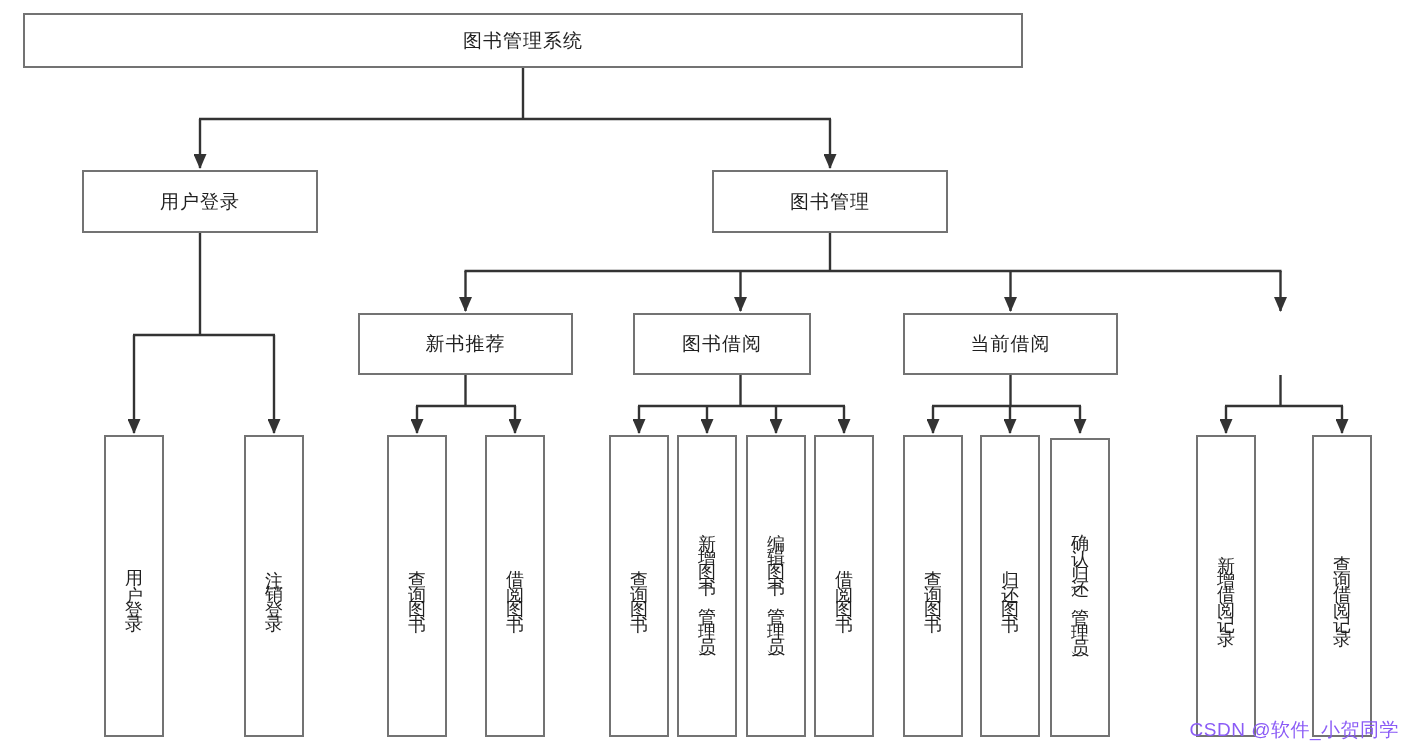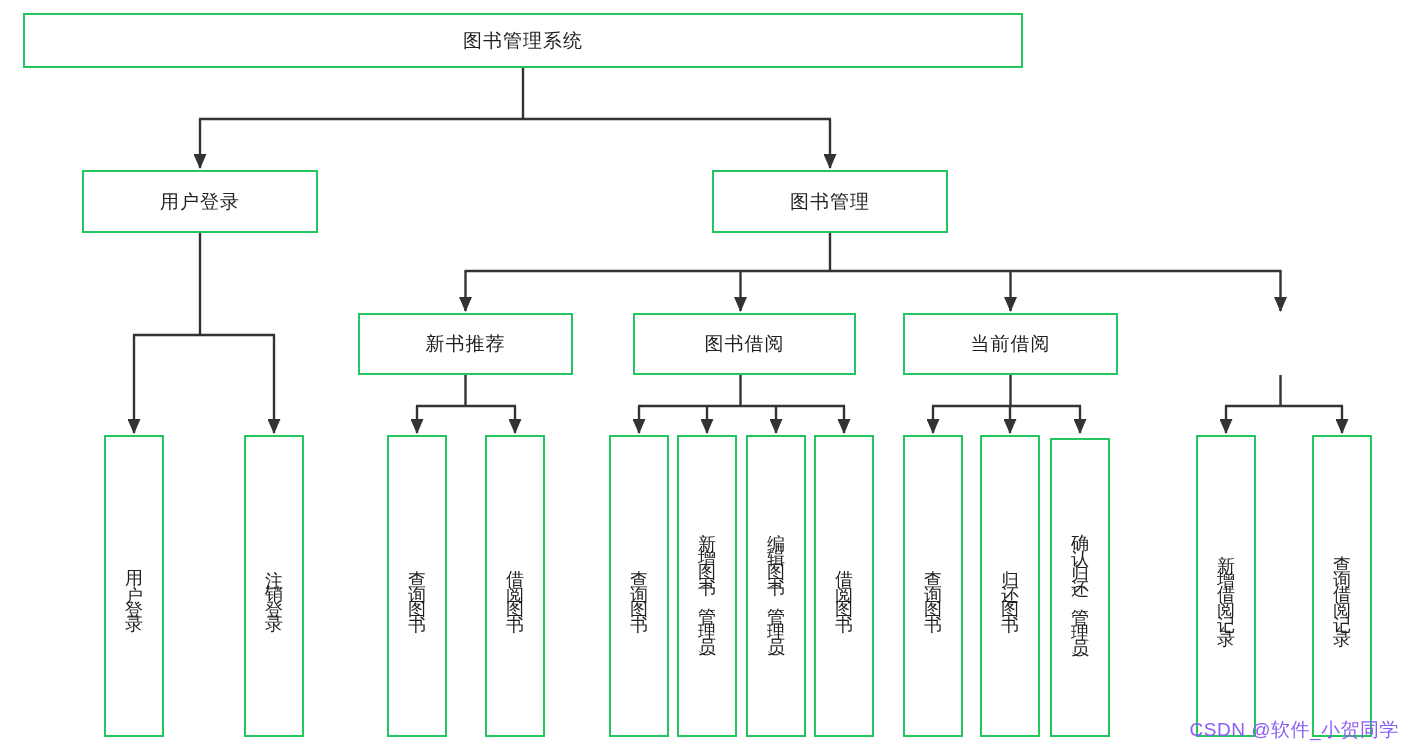--- a/index.html
+++ b/index.html
@@ -7,21 +7,21 @@
     position:relative;
     width:1405px;height:747px;
     background:#ffffff;
     font-family:"Liberation Sans","DejaVu Sans",sans-serif;
     overflow:hidden;
   }
   .connectors{position:absolute;left:0;top:0;width:1405px;height:747px;}
   .node{
     position:absolute;
     box-sizing:border-box;
-    border:2px solid #22c55e;
+    border:2px solid #737373;
     background:#ffffff;
     display:flex;
     align-items:center;
     justify-content:center;
     color:#1f1f1f;
   }
   .node-h{font-size:19px;letter-spacing:1px;}
   .node-leaf{font-size:18px;}
   .vtext{
     writing-mode:vertical-rl;
@@ -102,21 +102,21 @@
   <div class="node node-h" style="left:82px;top:170px;width:236px;height:63px;">
     <span>用户登录</span>
   </div>
   <div class="node node-h" style="left:358px;top:313px;width:215px;height:62px;">
     <span>新书推荐</span>
   </div>
 
   <div class="node node-h" style="left:712px;top:170px;width:236px;height:63px;">
     <span>图书管理</span>
   </div>
-  <div class="node node-h" style="left:633px;top:313px;width:223px;height:62px;">
+  <div class="node node-h" style="left:633px;top:313px;width:178px;height:62px;">
     <span>图书借阅</span>
   </div>
   <div class="node node-h" style="left:903px;top:313px;width:215px;height:62px;text-align:center;">
     <span>当前借阅</span>
   </div>
 
   <div class="node node-leaf" style="left:104px;top:435px;width:60px;height:302px;">
     <span class="vtext">用户登录</span>
   </div>
   <div class="node node-leaf" style="left:244px;top:435px;width:60px;height:302px;">

